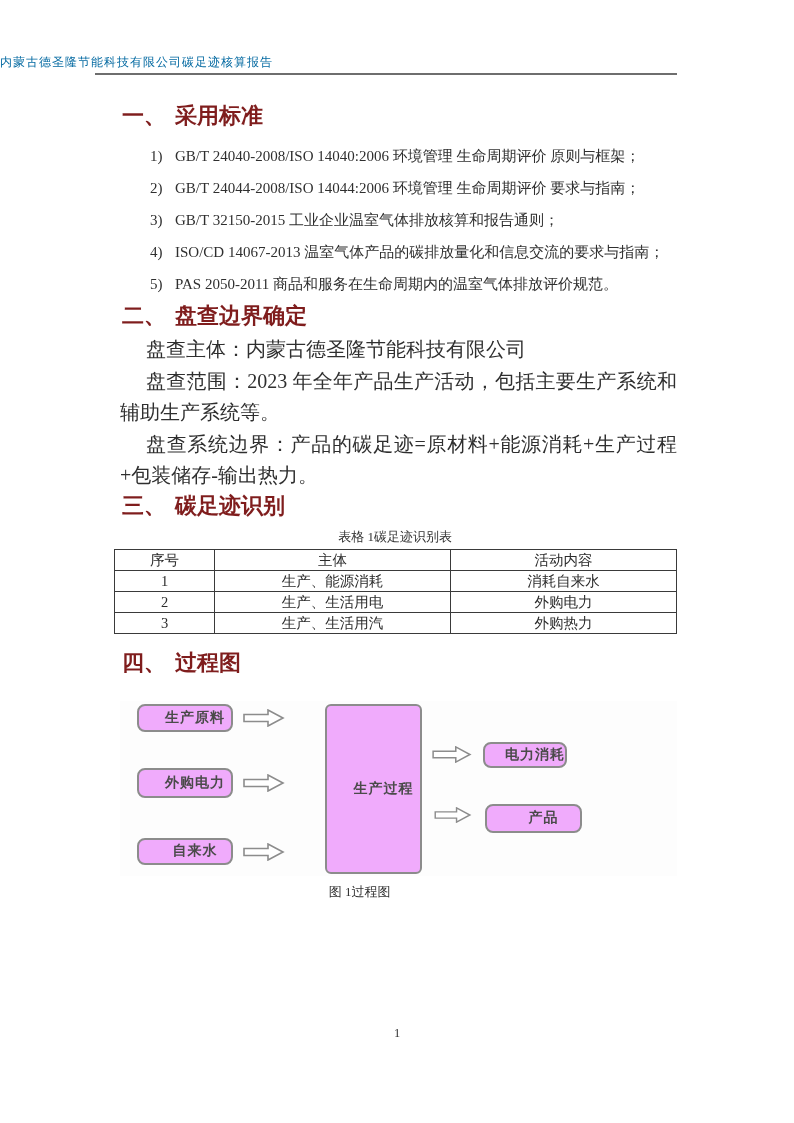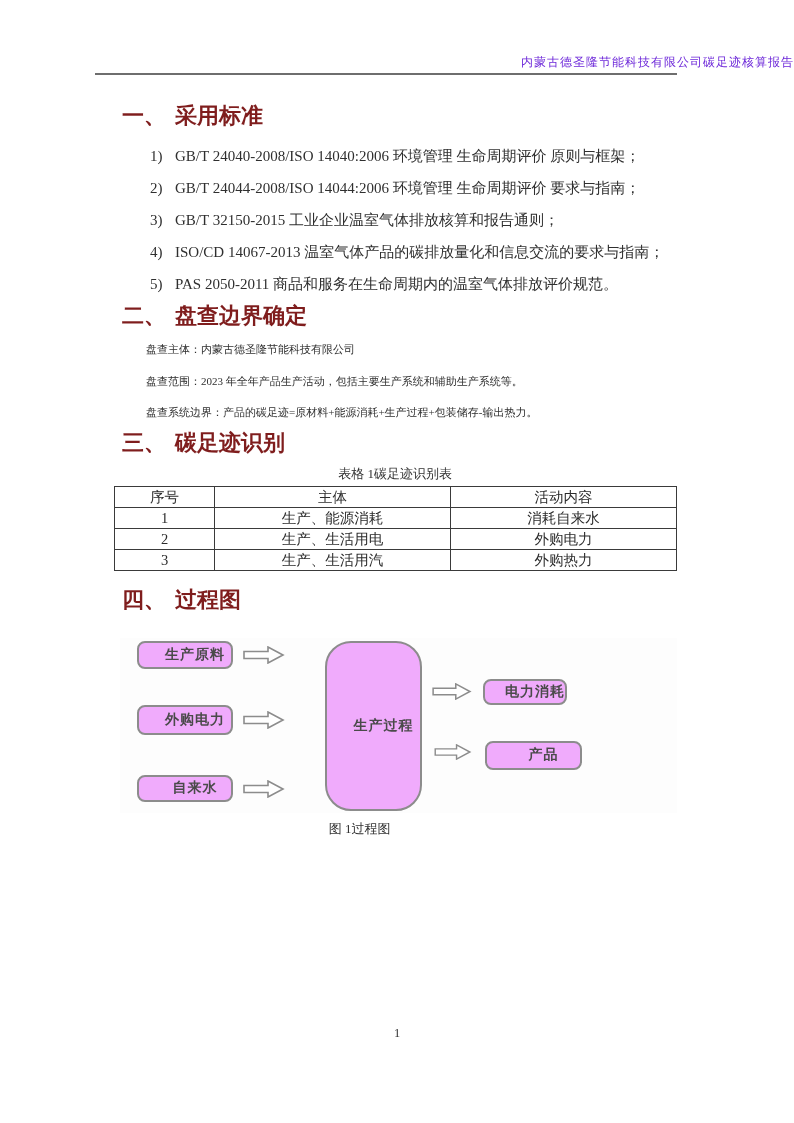--- a/index.html
+++ b/index.html
@@ -3,21 +3,21 @@
 <meta charset="utf-8">
 <style>
   html,body { margin:0; padding:0; background:#ffffff; }
   .page {
     position:relative; width:794px; height:1123px; margin:0 auto;
     background:#ffffff; overflow:hidden;
     font-family:"Liberation Serif","DejaVu Serif",serif; color:#2f2f2f;
   }
   .header-title {
     position:absolute; top:54px; left:0; width:100%;
-    text-align:right; font-size:12px; letter-spacing:1px; color:#6d28d9;
+    text-align:left; font-size:12px; letter-spacing:1px; color:#0369a1;
   }
   .header-rule {
     position:absolute; top:73px; left:95px; width:582px; height:2px;
     background:#6e6e6e;
   }
   .content { position:absolute; top:99px; left:120px; width:557px; }
 
   .sec-heading {
     font-family:"Liberation Sans","DejaVu Sans",sans-serif;
     font-size:22px; font-weight:700; color:#7f1d1d;
@@ -25,21 +25,21 @@
   }
   .sec-heading.h2 { margin-top:4px; margin-bottom:6px; }
   .sec-heading.h3 { margin-top:2px; margin-bottom:10px; }
   .sec-heading.h4 { margin-top:17px; margin-bottom:0; }
   .sec-num { display:inline-block; width:53px; }
 
   .std-list { font-size:15px; line-height:32px; }
   .std-item { padding-left:55px; text-align:justify; }
   .std-num { display:inline-block; width:25px; margin-left:-25px; }
 
-  .para { font-size:11px; line-height:31.5px; text-indent:26px; text-align:justify; margin:0; }
+  .para { font-size:20px; line-height:31.5px; text-indent:26px; text-align:justify; margin:0; }
   .para-group { margin-bottom:0; }
 
   .tbl-caption {
     font-size:13px; color:#333; text-align:center; width:562px; margin-left:-6px;
     height:18px; line-height:18px; margin-bottom:3px;
   }
   table.fp-table {
     border-collapse:collapse; table-layout:fixed;
     width:562px; margin-left:-6px; font-size:14.5px; color:#2b2b2b;
   }
@@ -50,21 +50,21 @@
   col.c1 { width:100px; } col.c2 { width:236px; } col.c3 { width:226px; }
 
   .diagram { position:relative; width:557px; height:175px; margin-top:26px; background:#fdfdfd; }
   .dbox {
     position:absolute; box-sizing:border-box;
     border:2px solid #8c8c8c; border-radius:8px; background:#f0abfc;
     display:flex; align-items:center; justify-content:center;
     font-family:Liberation Sans, sans-serif;
     font-weight:700; font-size:14px; color:#4a4a4a; letter-spacing:1px;padding-left:20px;
   }
-  .process-box { border-radius:26px; }
+  .process-box { border-radius:6px; }
   .flow-arrow { position:absolute; width:42px; height:18px; }
   .flow-arrow svg { display:block; width:100%; height:100%; }
 
   .fig-caption {
     position:relative; width:445px; margin-left:17px; margin-top:8px;
     font-size:13px; color:#333; text-align:center; height:16px; line-height:16px;
   }
   .page-number {
     position:absolute; top:1026px; left:0; width:100%;
     text-align:center; font-size:12.5px; color:#333;

